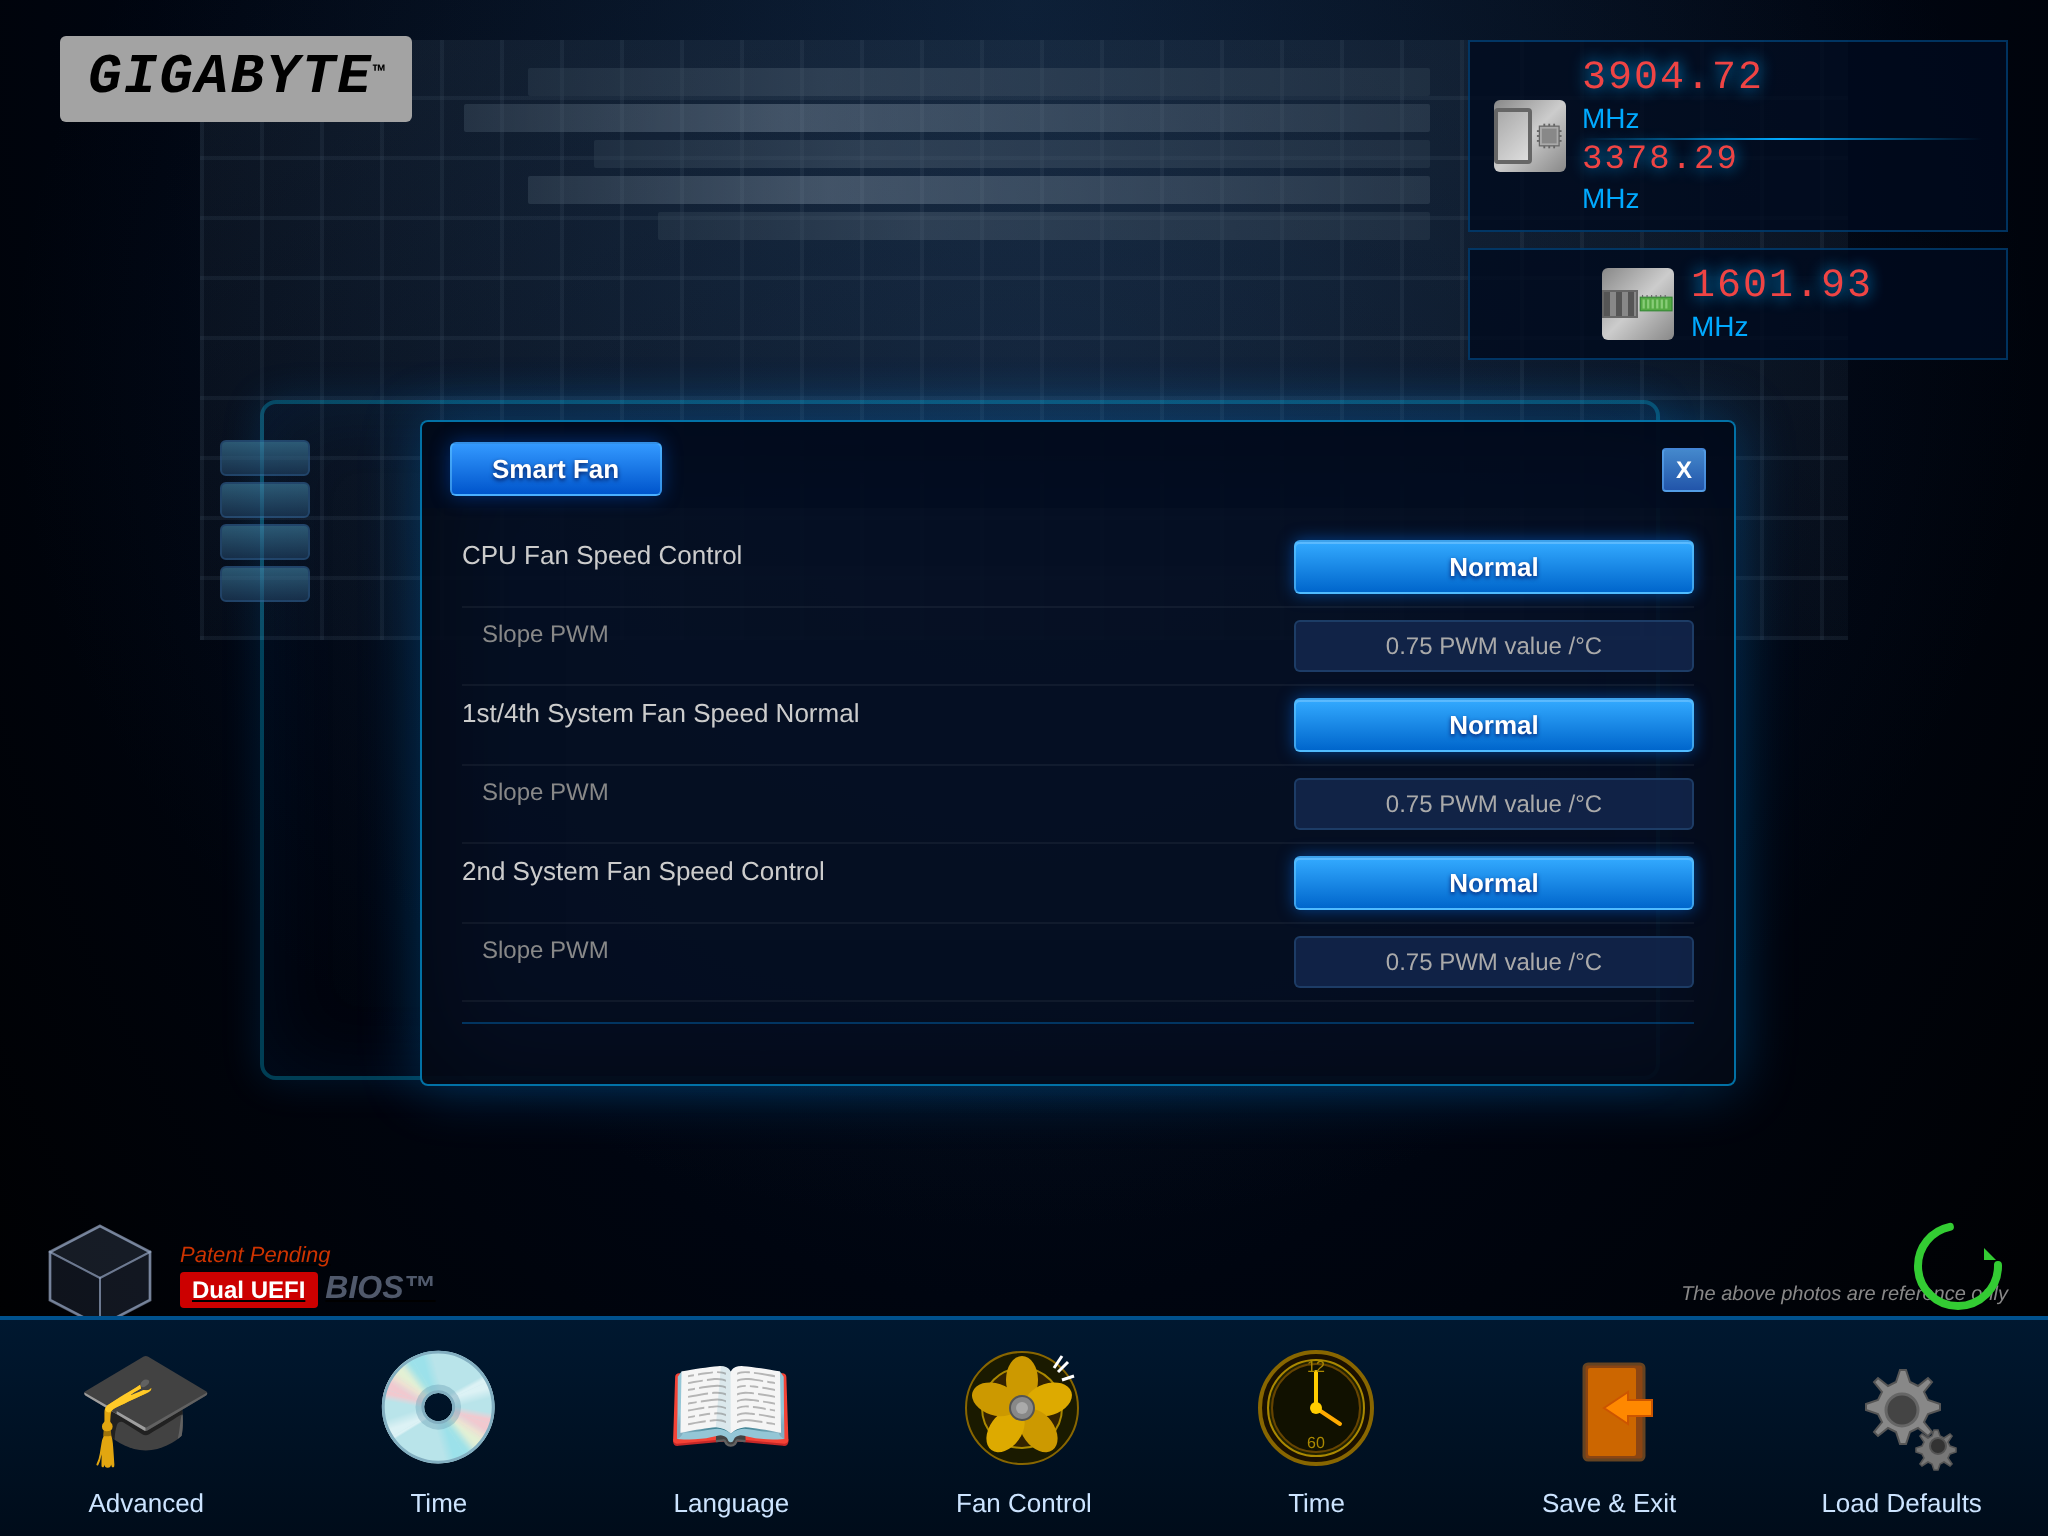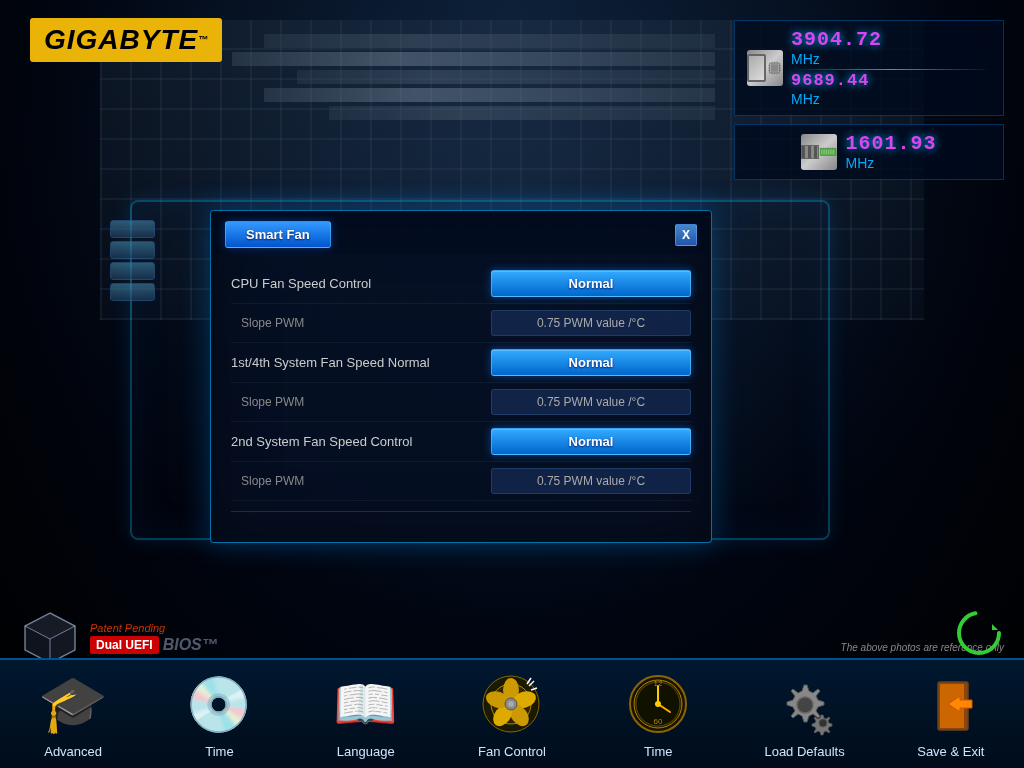--- a/index.html
+++ b/index.html
@@ -39,23 +39,24 @@
       background: 
         repeating-linear-gradient(90deg, rgba(80,100,120,0.15) 0px, rgba(80,100,120,0.15) 2px, transparent 2px, transparent 30px),
         repeating-linear-gradient(0deg, rgba(80,100,120,0.15) 0px, rgba(80,100,120,0.15) 2px, transparent 2px, transparent 30px),
         linear-gradient(180deg, rgba(60,80,100,0.2) 0%, rgba(40,60,80,0.1) 100%);
     }
 
     
     .gigabyte-logo {
       position: absolute;
       top: 18px; left: 30px;
-      background: #eab308;
+      background: #a3a3a3;
       padding: 6px 14px;
       border-radius: 3px;
+      font-family: Liberation Mono, monospace;
     }
     .gigabyte-logo span {
       font-size: 28px;
       font-weight: 900;
       color: #000;
       letter-spacing: 1px;
       font-style: italic;
     }
     .gigabyte-logo sup {
       font-size: 10px;
@@ -104,22 +105,22 @@
     }
 
     .freq-values {
       display: flex;
       flex-direction: column;
     }
 
     .freq-number {
       font-family: 'Courier New', monospace;
       font-size: 20px;
-      font-weight: bold;
-      color: #d946ef;
+      font-weight: normal;
+      color: #ef4444;
       text-shadow: 0 0 8px #00aaff;
       letter-spacing: 1px;
       line-height: 1.1;
     }
 
     .freq-number.small {
       font-size: 17px;
     }
 
     .freq-unit {
@@ -142,21 +143,21 @@
       display: flex;
       flex-direction: column;
       gap: 2px;
     }
 
     
     .dialog {
       position: absolute;
       top: 210px;
       left: 210px;
-      width: 502px;
+      width: 658px;
       background: rgba(5, 15, 35, 0.92);
       border: 1px solid rgba(0, 180, 255, 0.6);
       border-radius: 4px;
       box-shadow: 0 0 30px rgba(0, 150, 255, 0.3), inset 0 0 60px rgba(0,0,0,0.5);
       overflow: hidden;
     }
 
     .dialog-header {
       display: flex;
       align-items: center;
@@ -190,21 +191,21 @@
       cursor: pointer;
       border: 1px solid rgba(100,180,255,0.5);
     }
 
     .dialog-body {
       padding: 10px 20px 20px 20px;
     }
 
     .dialog-row {
       display: flex;
-      align-items: center;
+      align-items: flex-start;
       justify-content: space-between;
       padding: 6px 0;
       border-bottom: 1px solid rgba(255,255,255,0.05);
       gap: 28px;
     }
 
     .dialog-row:last-child {
       border-bottom: none;
     }
 
@@ -268,20 +269,21 @@
     }
 
     .cube-icon {
       width: 60px;
       height: 60px;
     }
 
     .bios-text {
       display: flex;
       flex-direction: column;
+      text-decoration: underline;
     }
 
     .patent-text {
       color: #cc3300;
       font-size: 11px;
       font-style: italic;
     }
 
     .threed-bios {
       color: rgba(200,220,255,0.3);
@@ -463,21 +465,21 @@
           <line x1="18" y1="4" x2="18" y2="6" stroke="#666" stroke-width="1.5"></line>
           <line x1="10" y1="22" x2="10" y2="24" stroke="#666" stroke-width="1.5"></line>
           <line x1="14" y1="22" x2="14" y2="24" stroke="#666" stroke-width="1.5"></line>
           <line x1="18" y1="22" x2="18" y2="24" stroke="#666" stroke-width="1.5"></line>
         </svg>
       </div>
       <div class="freq-values">
         <span class="freq-number">3904.72</span>
           <span class="freq-unit">MHz</span>
         <div class="freq-divider"></div>
-        <span class="freq-number small">9689.44</span>
+        <span class="freq-number small">3378.29</span>
           <span class="freq-unit">MHz</span>
       </div>
     </div>
   </div>
   <div class="freq-container" style="margin-top:4px;align-items:center;">
     <div class="freq-row">
       <div class="freq-icon ram">
         <svg width="32" height="28" viewBox="0 0 32 28">
           <rect x="2" y="8" width="28" height="12" fill="#55aa44" stroke="#338833" stroke-width="1"></rect>
           <rect x="4" y="10" width="2" height="8" fill="#88cc77"></rect>
@@ -648,40 +650,40 @@
         <text x="32" y="52" text-anchor="middle" font-size="8" fill="#aa8800">60</text>
         <text x="32" y="14" text-anchor="middle" font-size="8" fill="#aa8800">12</text>
       </svg>
     </div>
     <span class="nav-label">Time</span>
   </div>
 
   <div class="nav-item">
     <div class="nav-icon-wrap">
       <svg width="65" height="65" viewBox="0 0 65 65">
+
+        <rect x="20" y="10" width="30" height="48" rx="2" fill="#8B4513" stroke="#654321" stroke-width="1.5"></rect>
+
+        <rect x="22" y="12" width="24" height="44" rx="1" fill="#cc6600"></rect>
+
+        <polygon points="30,32 42,24 42,28 54,28 54,36 42,36 42,40" fill="#ff8800" stroke="#cc5500" stroke-width="1"></polygon>
+      </svg>
+    </div>
+    <span class="nav-label">Save &amp; Exit</span>
+  </div>
+
+  <div class="nav-item">
+    <div class="nav-icon-wrap">
+      <svg width="65" height="65" viewBox="0 0 65 65">
         <g transform="translate(5,5)">
 
           <path d="M27,8 l3,0 l2,6 l4,2 l5,-4 l2,2 l-4,5 l2,4 l6,2 l0,3 l-6,2 l-2,4 l4,5 l-2,2 l-5,-4 l-4,2 l-2,6 l-3,0 l-2,-6 l-4,-2 l-5,4 l-2,-2 l4,-5 l-2,-4 l-6,-2 l0,-3 l6,-2 l2,-4 l-4,-5 l2,-2 l5,4 l4,-2 Z" fill="#888" stroke="#555" stroke-width="1"></path>
           <circle cx="28" cy="28" r="8" fill="#444" stroke="#666" stroke-width="1.5"></circle>
 
           <path d="M44,38 l2,0 l1,3 l2,1 l3,-2 l1,1 l-2,3 l1,2 l3,1 l0,2 l-3,1 l-1,2 l2,3 l-1,1 l-3,-2 l-2,1 l-1,3 l-2,0 l-1,-3 l-2,-1 l-3,2 l-1,-1 l2,-3 l-1,-2 l-3,-1 l0,-2 l3,-1 l1,-2 l-2,-3 l1,-1 l3,2 l2,-1 Z" fill="#777" stroke="#555" stroke-width="0.8"></path>
           <circle cx="46" cy="46" r="4" fill="#333" stroke="#555" stroke-width="1"></circle>
         </g>
       </svg>
     </div>
     <span class="nav-label">Load Defaults</span>
   </div>
 
-  <div class="nav-item">
-    <div class="nav-icon-wrap">
-      <svg width="65" height="65" viewBox="0 0 65 65">
-
-        <rect x="20" y="10" width="30" height="48" rx="2" fill="#8B4513" stroke="#654321" stroke-width="1.5"></rect>
-
-        <rect x="22" y="12" width="24" height="44" rx="1" fill="#cc6600"></rect>
-
-        <polygon points="30,32 42,24 42,28 54,28 54,36 42,36 42,40" fill="#ff8800" stroke="#cc5500" stroke-width="1"></polygon>
-      </svg>
-    </div>
-    <span class="nav-label">Save &amp; Exit</span>
-  </div>
-
 </div>
 
 </body></html>

